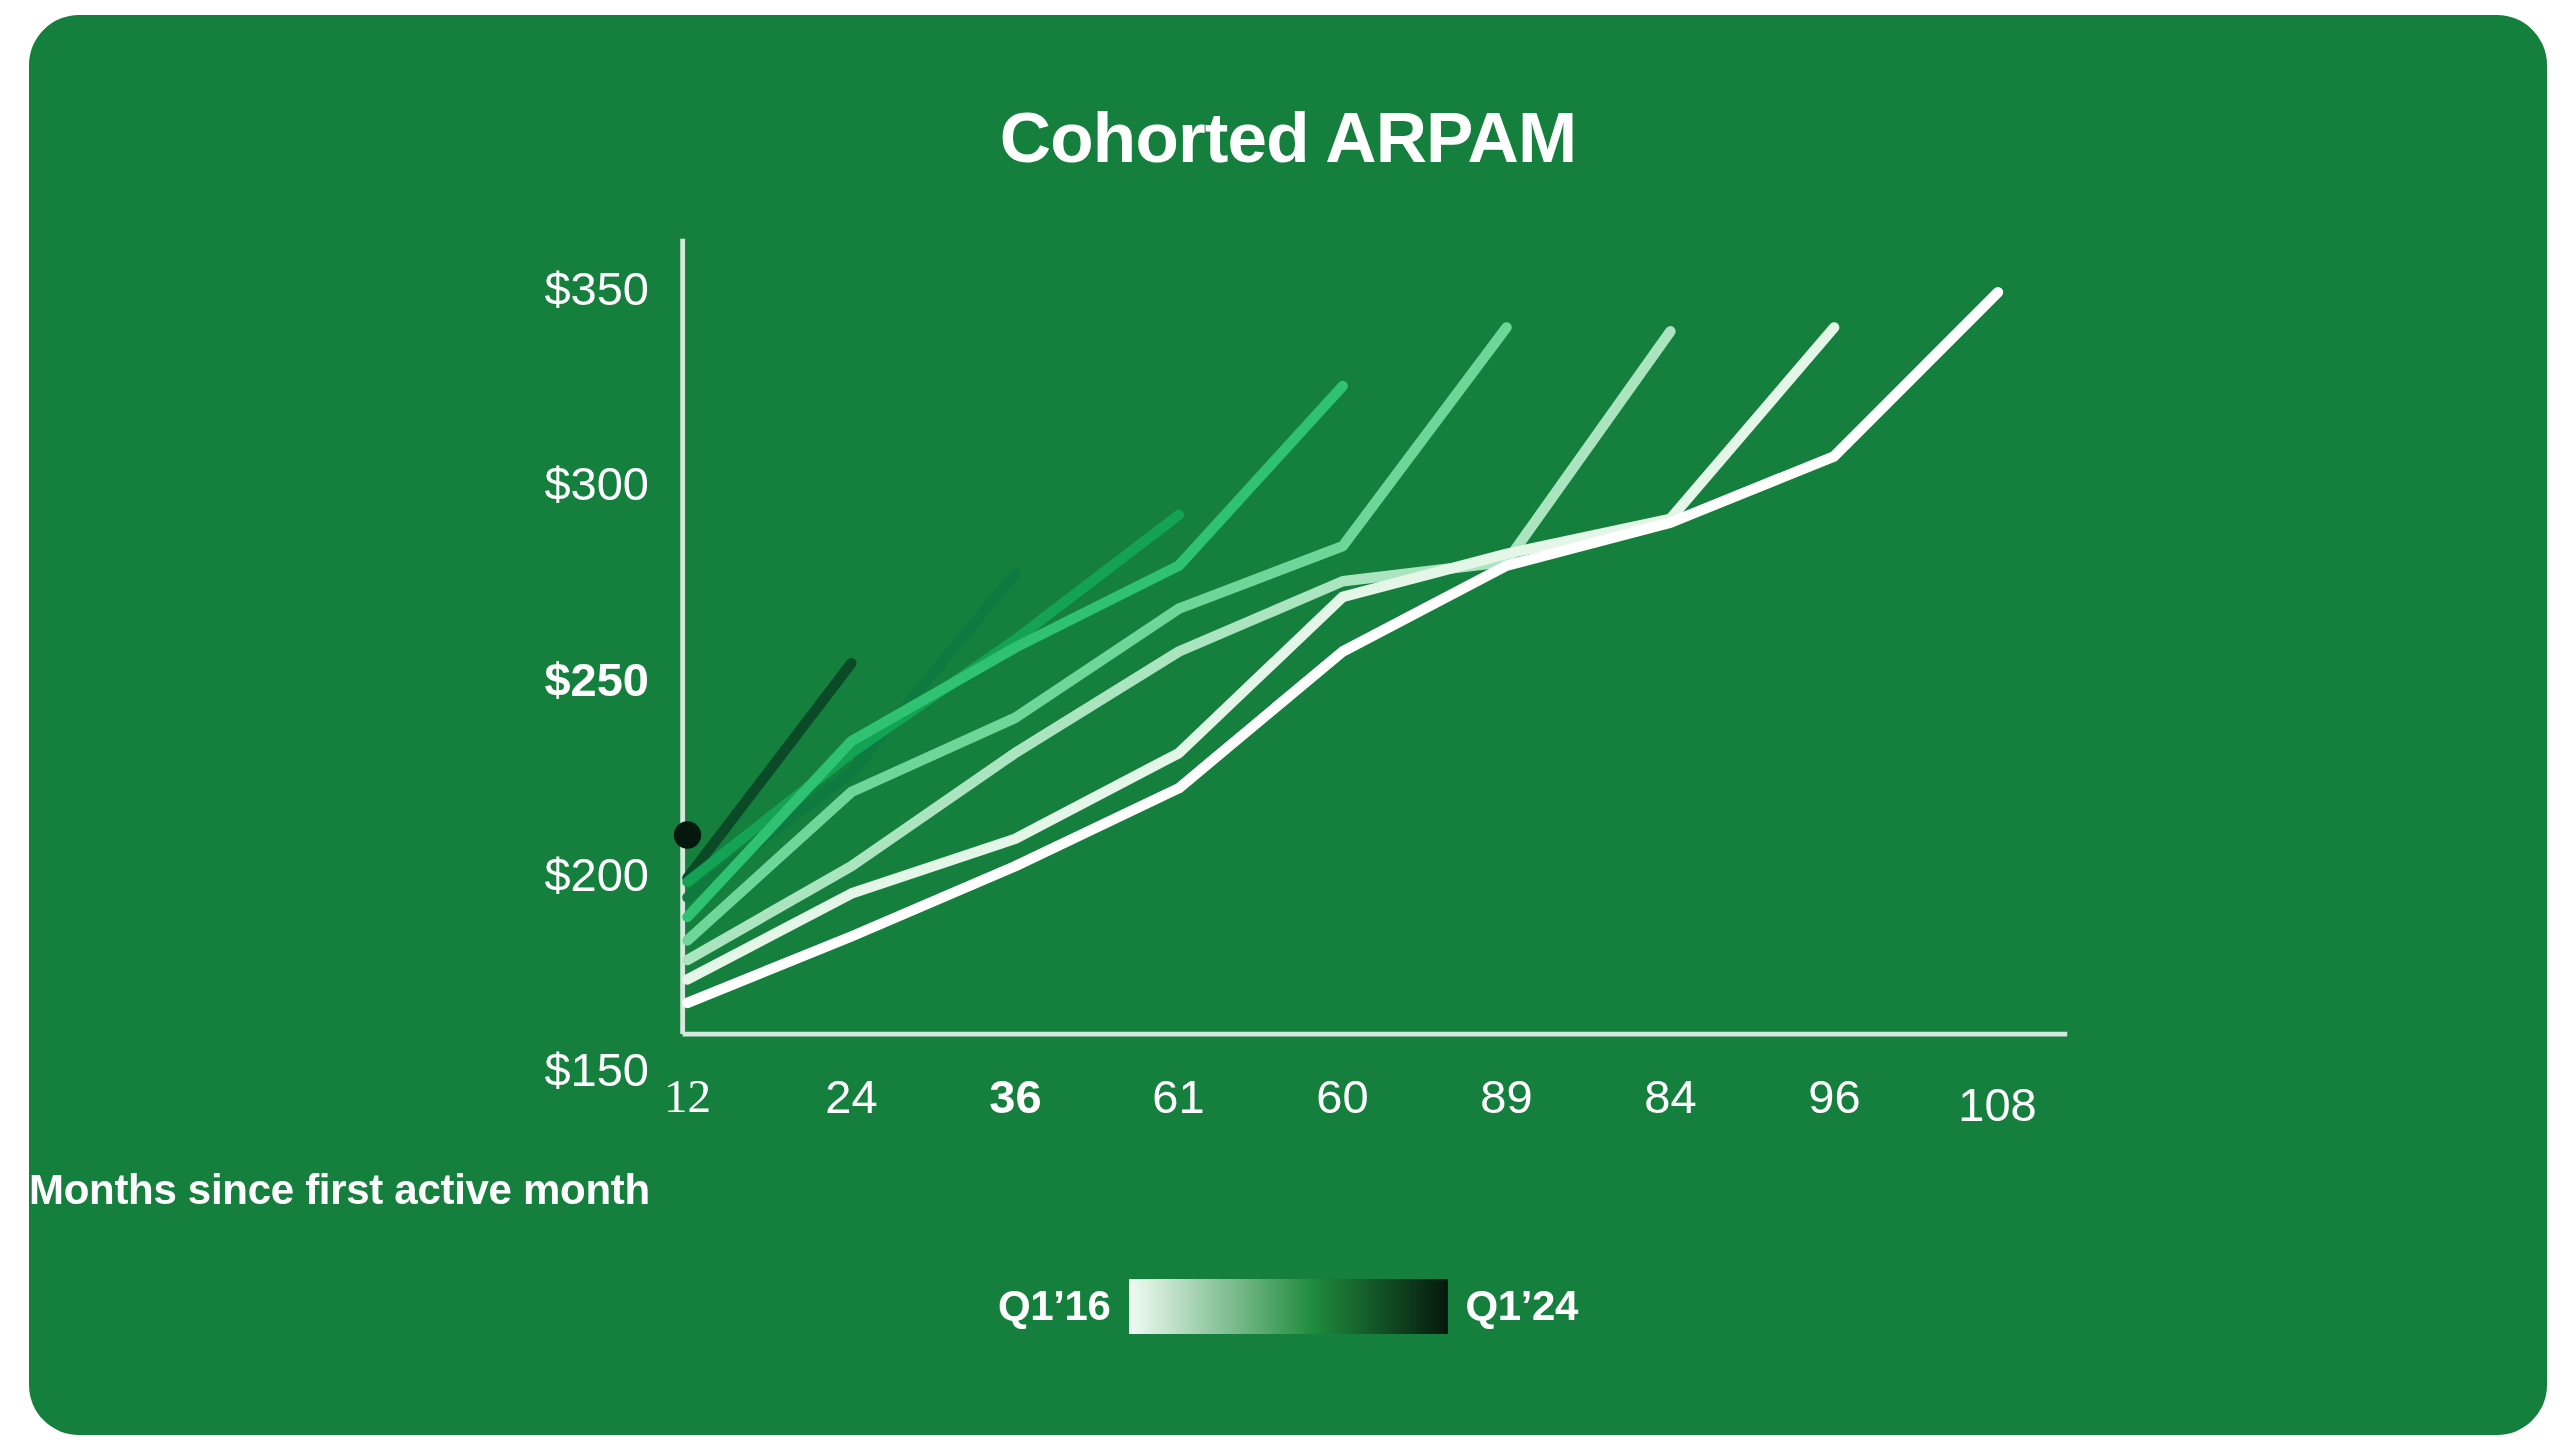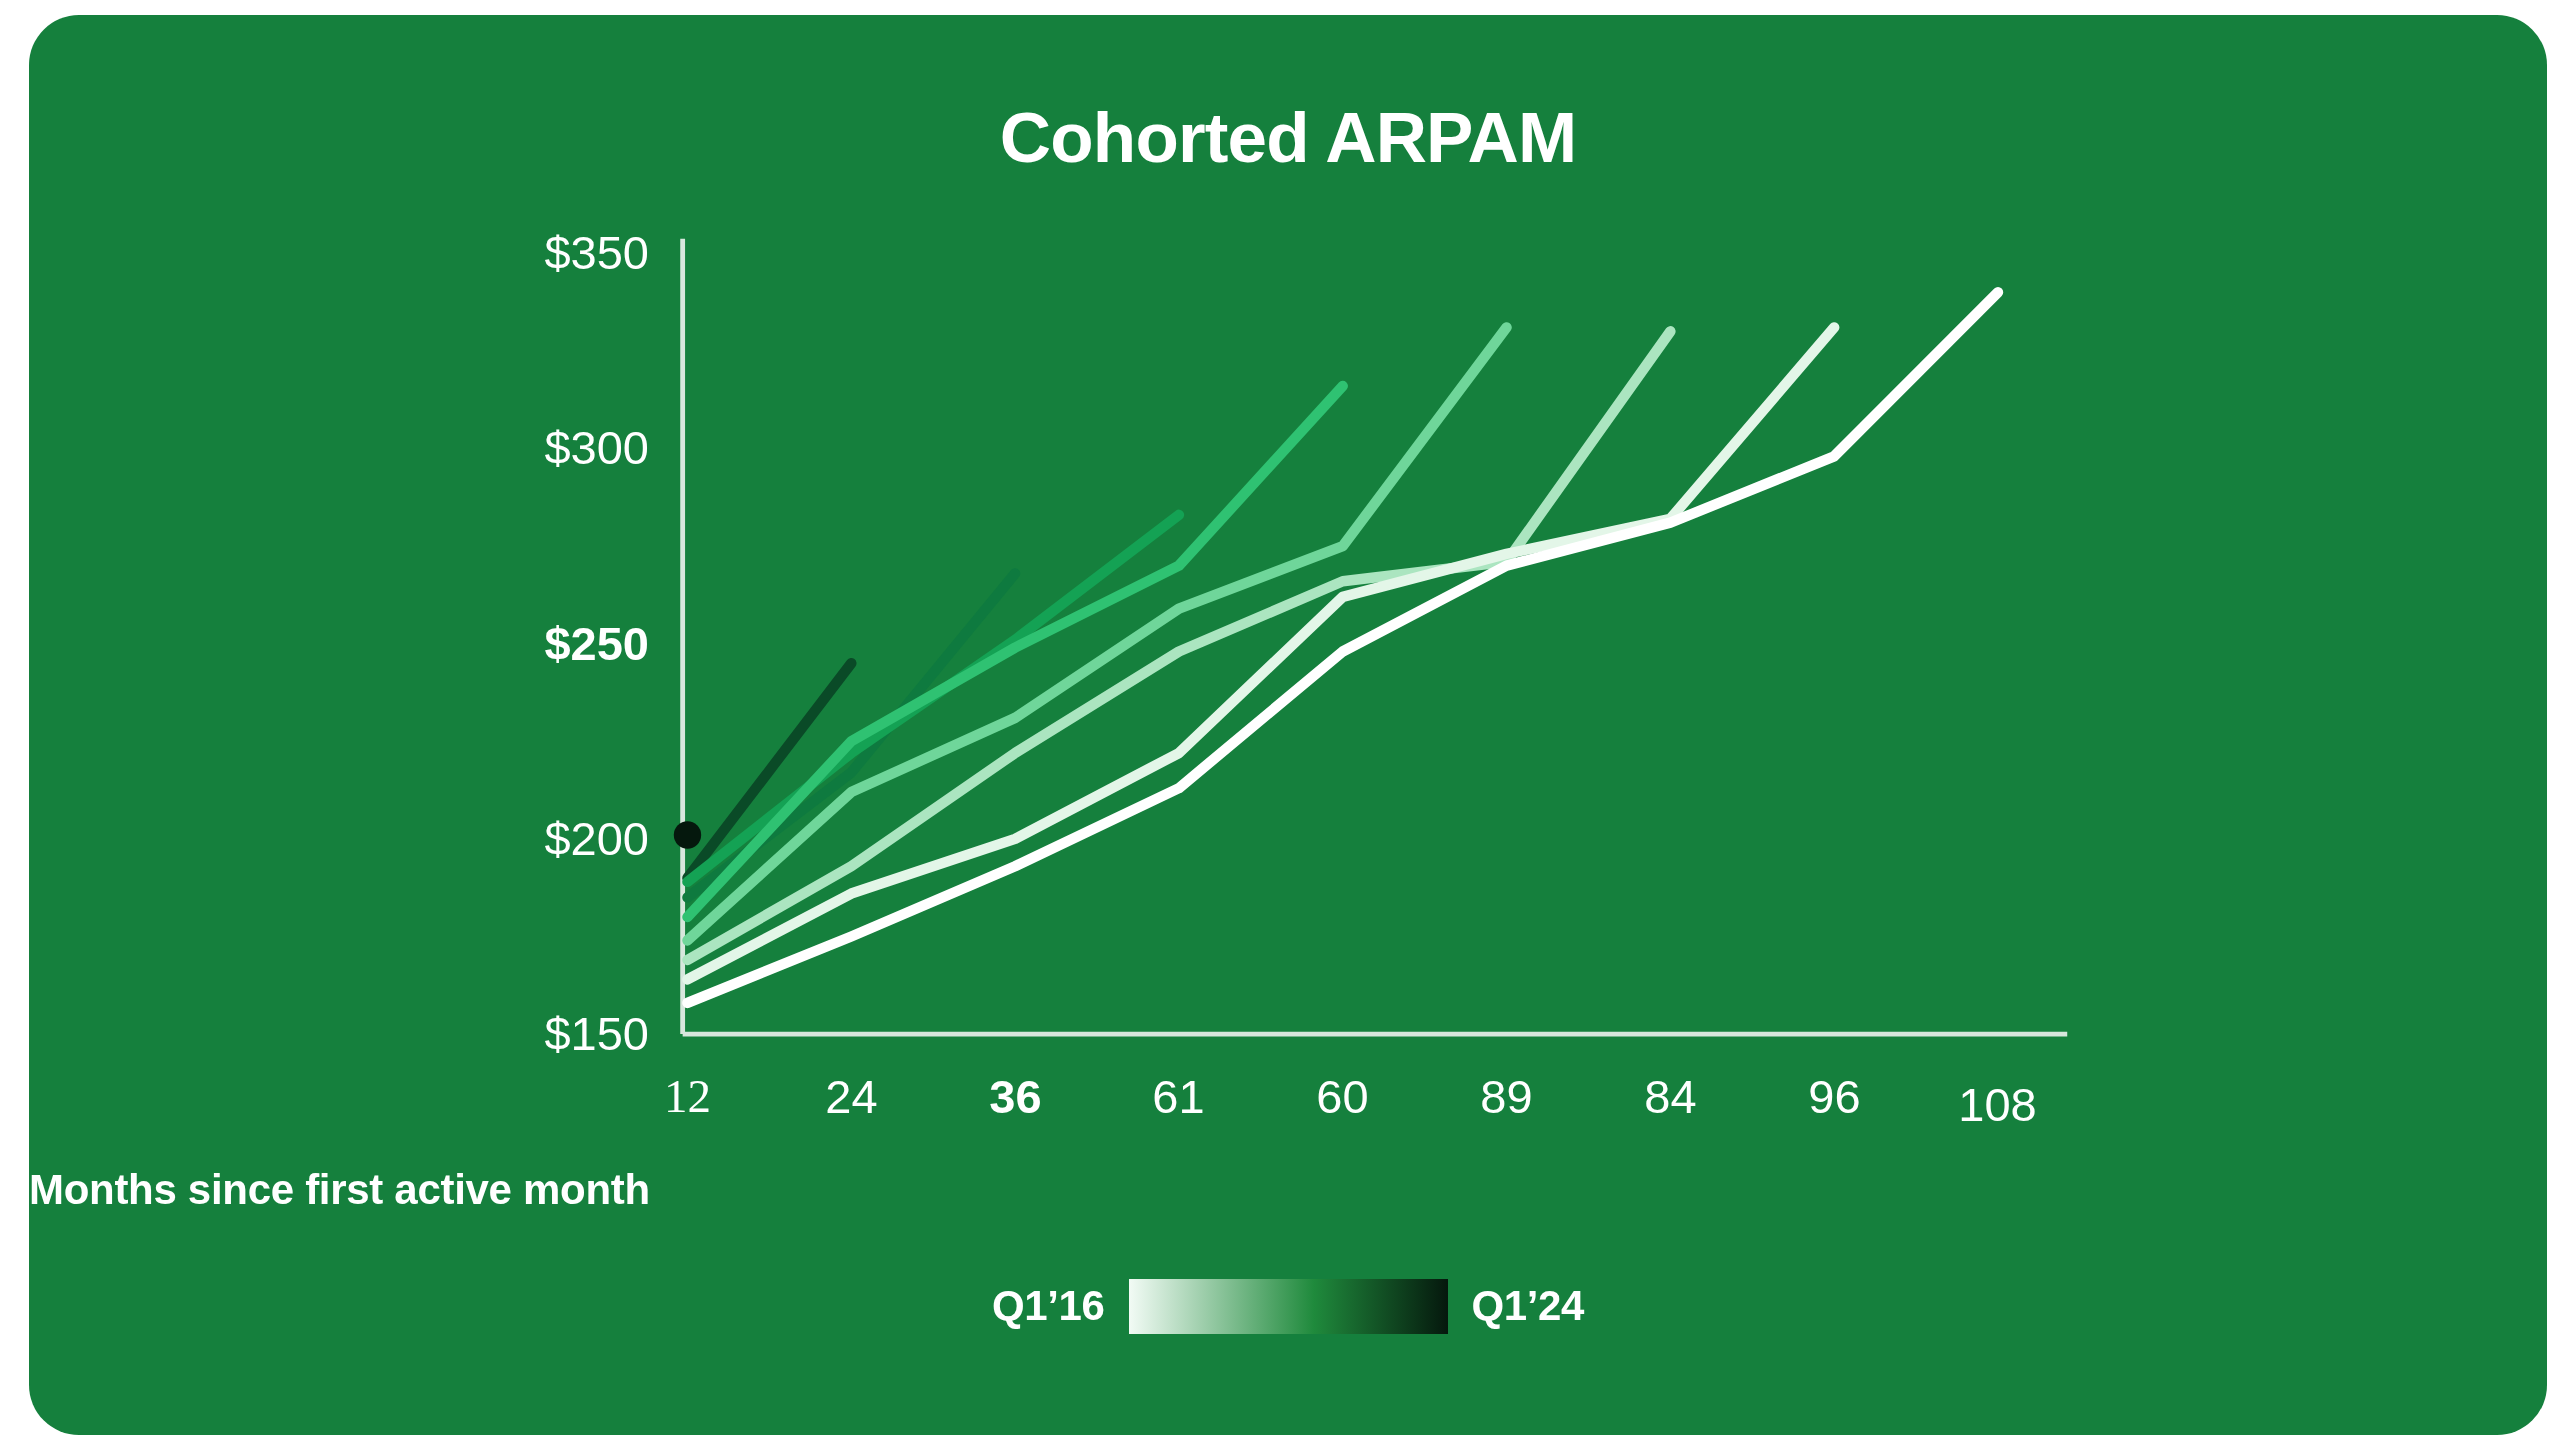--- a/index.html
+++ b/index.html
@@ -46,20 +46,21 @@
   }
 
   .ytick-label {
     position: absolute;
     text-align: right;
     color: #ffffff;
     font-size: 47px;
     font-weight: 400;
     line-height: 1;
     white-space: nowrap;
+    margin-top: 36px;
   }
 
   .xtick-label {
     position: absolute;
     text-align: center;
     color: #ffffff;
     font-size: 47px;
     font-weight: 400;
     line-height: 1;
     white-space: nowrap;
@@ -80,21 +81,21 @@
   }
 
   #legend {
     position: absolute;
     left: 0;
     top: 1264px;
     width: 2518px;
     display: flex;
     align-items: center;
     justify-content: center;
-    gap: 24px;
+    gap: 18px;
   }
   .legend-label {
     color: #ffffff;
     font-size: 42px;
     font-weight: 700;
     letter-spacing: -0.4px;
     line-height: 1;
     white-space: nowrap;
   }
   #legend-gradient {

